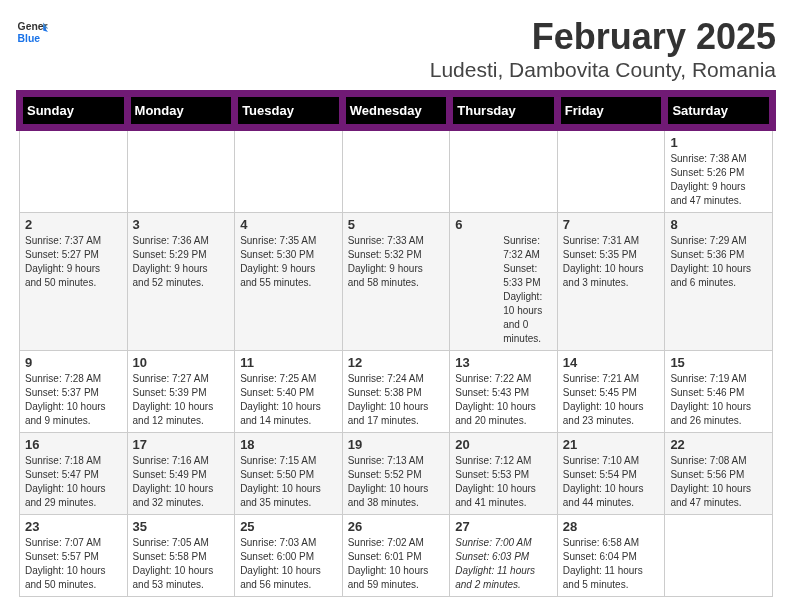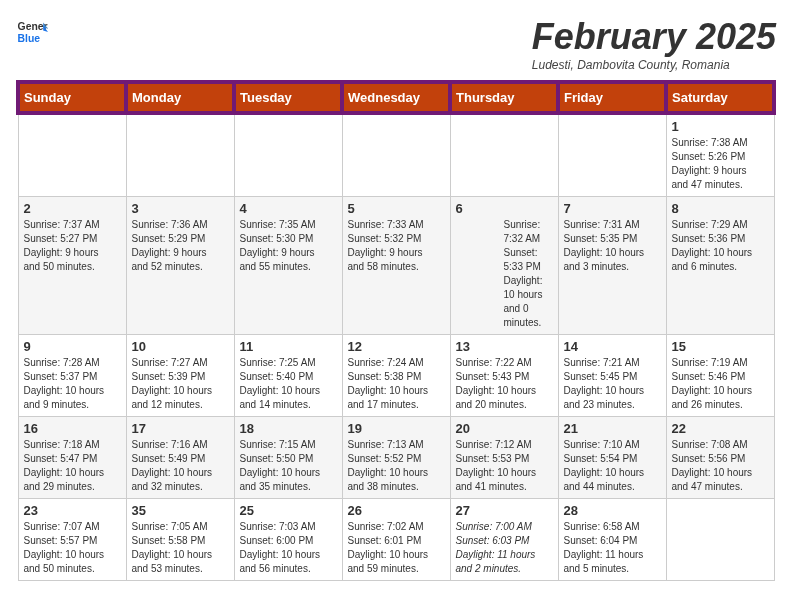--- a/index.html
+++ b/index.html
@@ -19,44 +19,44 @@
     .logo {
       display: flex;
       align-items: center;
       gap: 4px;
     }
     .logo-icon {
       width: 32px;
       height: 32px;
     }
     .title-area {
-      font-style: italic;
+      text-align: right;
     }
     .month-year {
       font-size: 36px;
       font-weight: bold;
       color: #333;
     }
     .location {
-      font-size: 12px;
+      font-size: 21px;
       color: #444;
     }
     .calendar {
       width: 100%;
       border-collapse: collapse;
       border: 1px solid #ccc;
     }
     .calendar th {
-      background: #c2410c;
+      background: #000000;
       color: #fff;
       font-size: 13px;
       font-weight: bold;
       padding: 6px 4px;
       text-align: left;
-      border: 4px solid #701a75;
+      border: 7px solid #701a75;
     }
     .calendar td {
       border: 1px solid #ccc;
       vertical-align: top;
       padding: 4px 5px;
       width: calc(100% / 7);
       min-height: 80px;
       font-size: 10.5px;
       color: #333;
       background: #fff;

